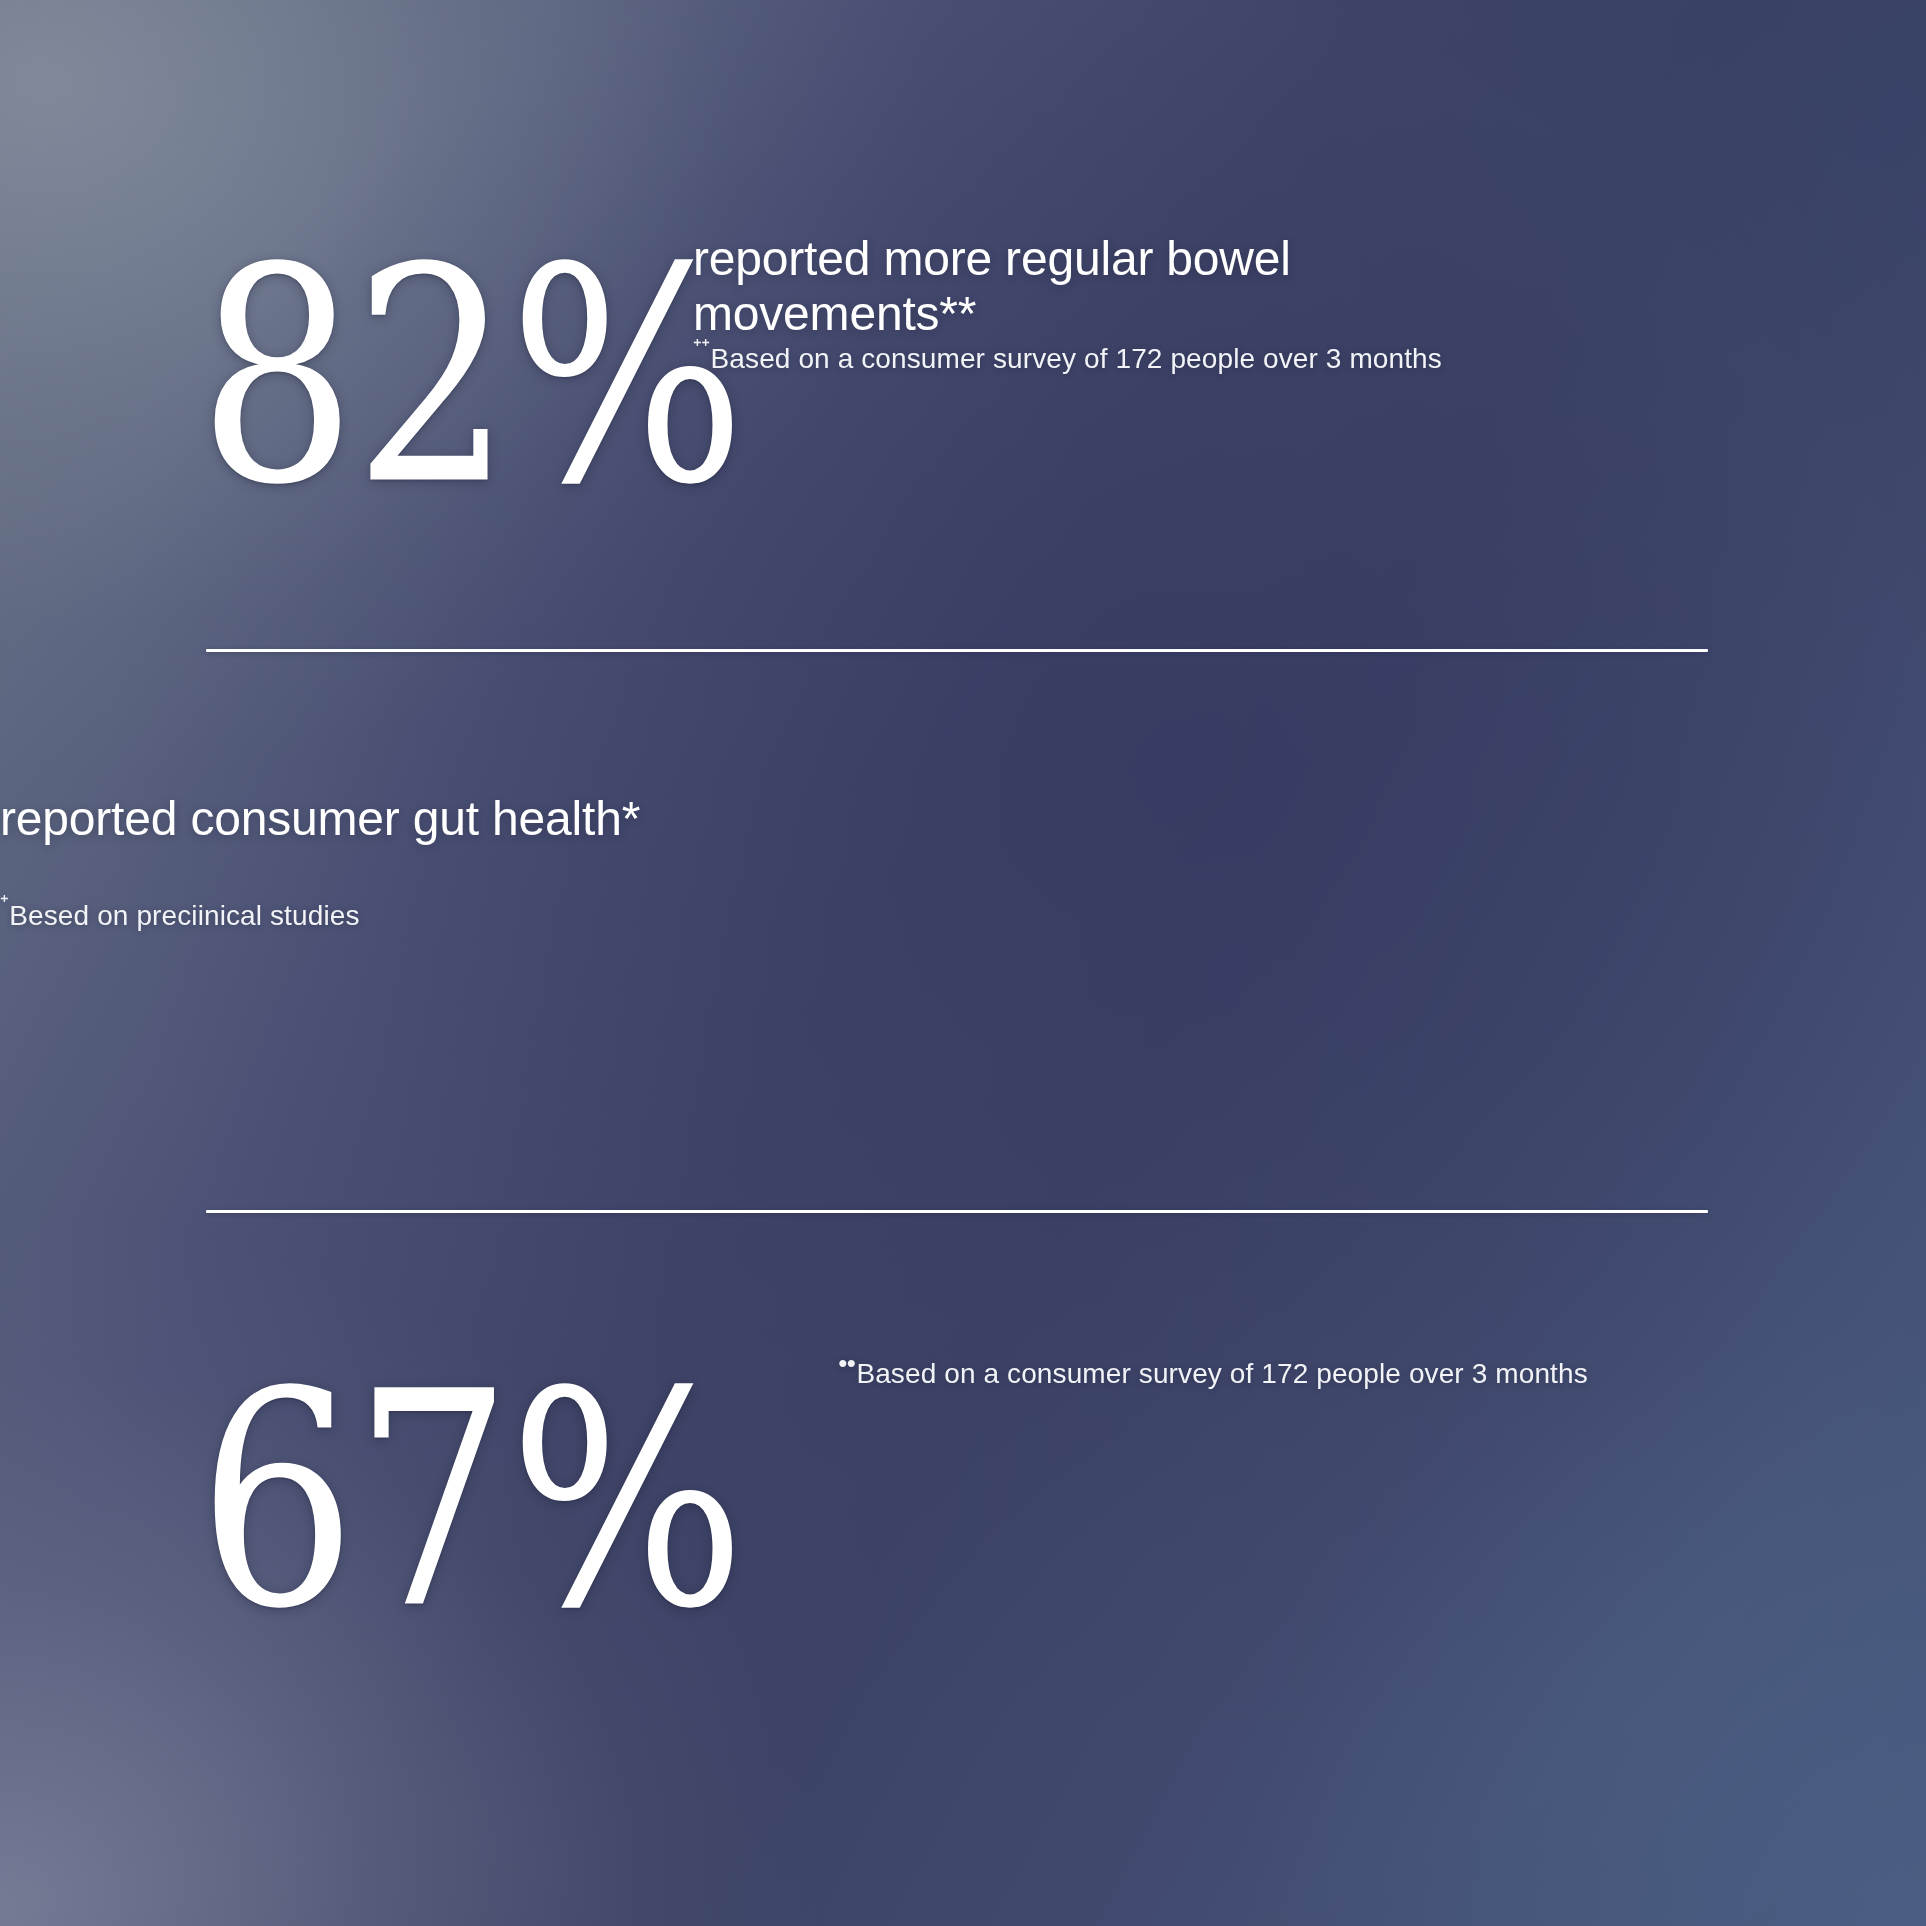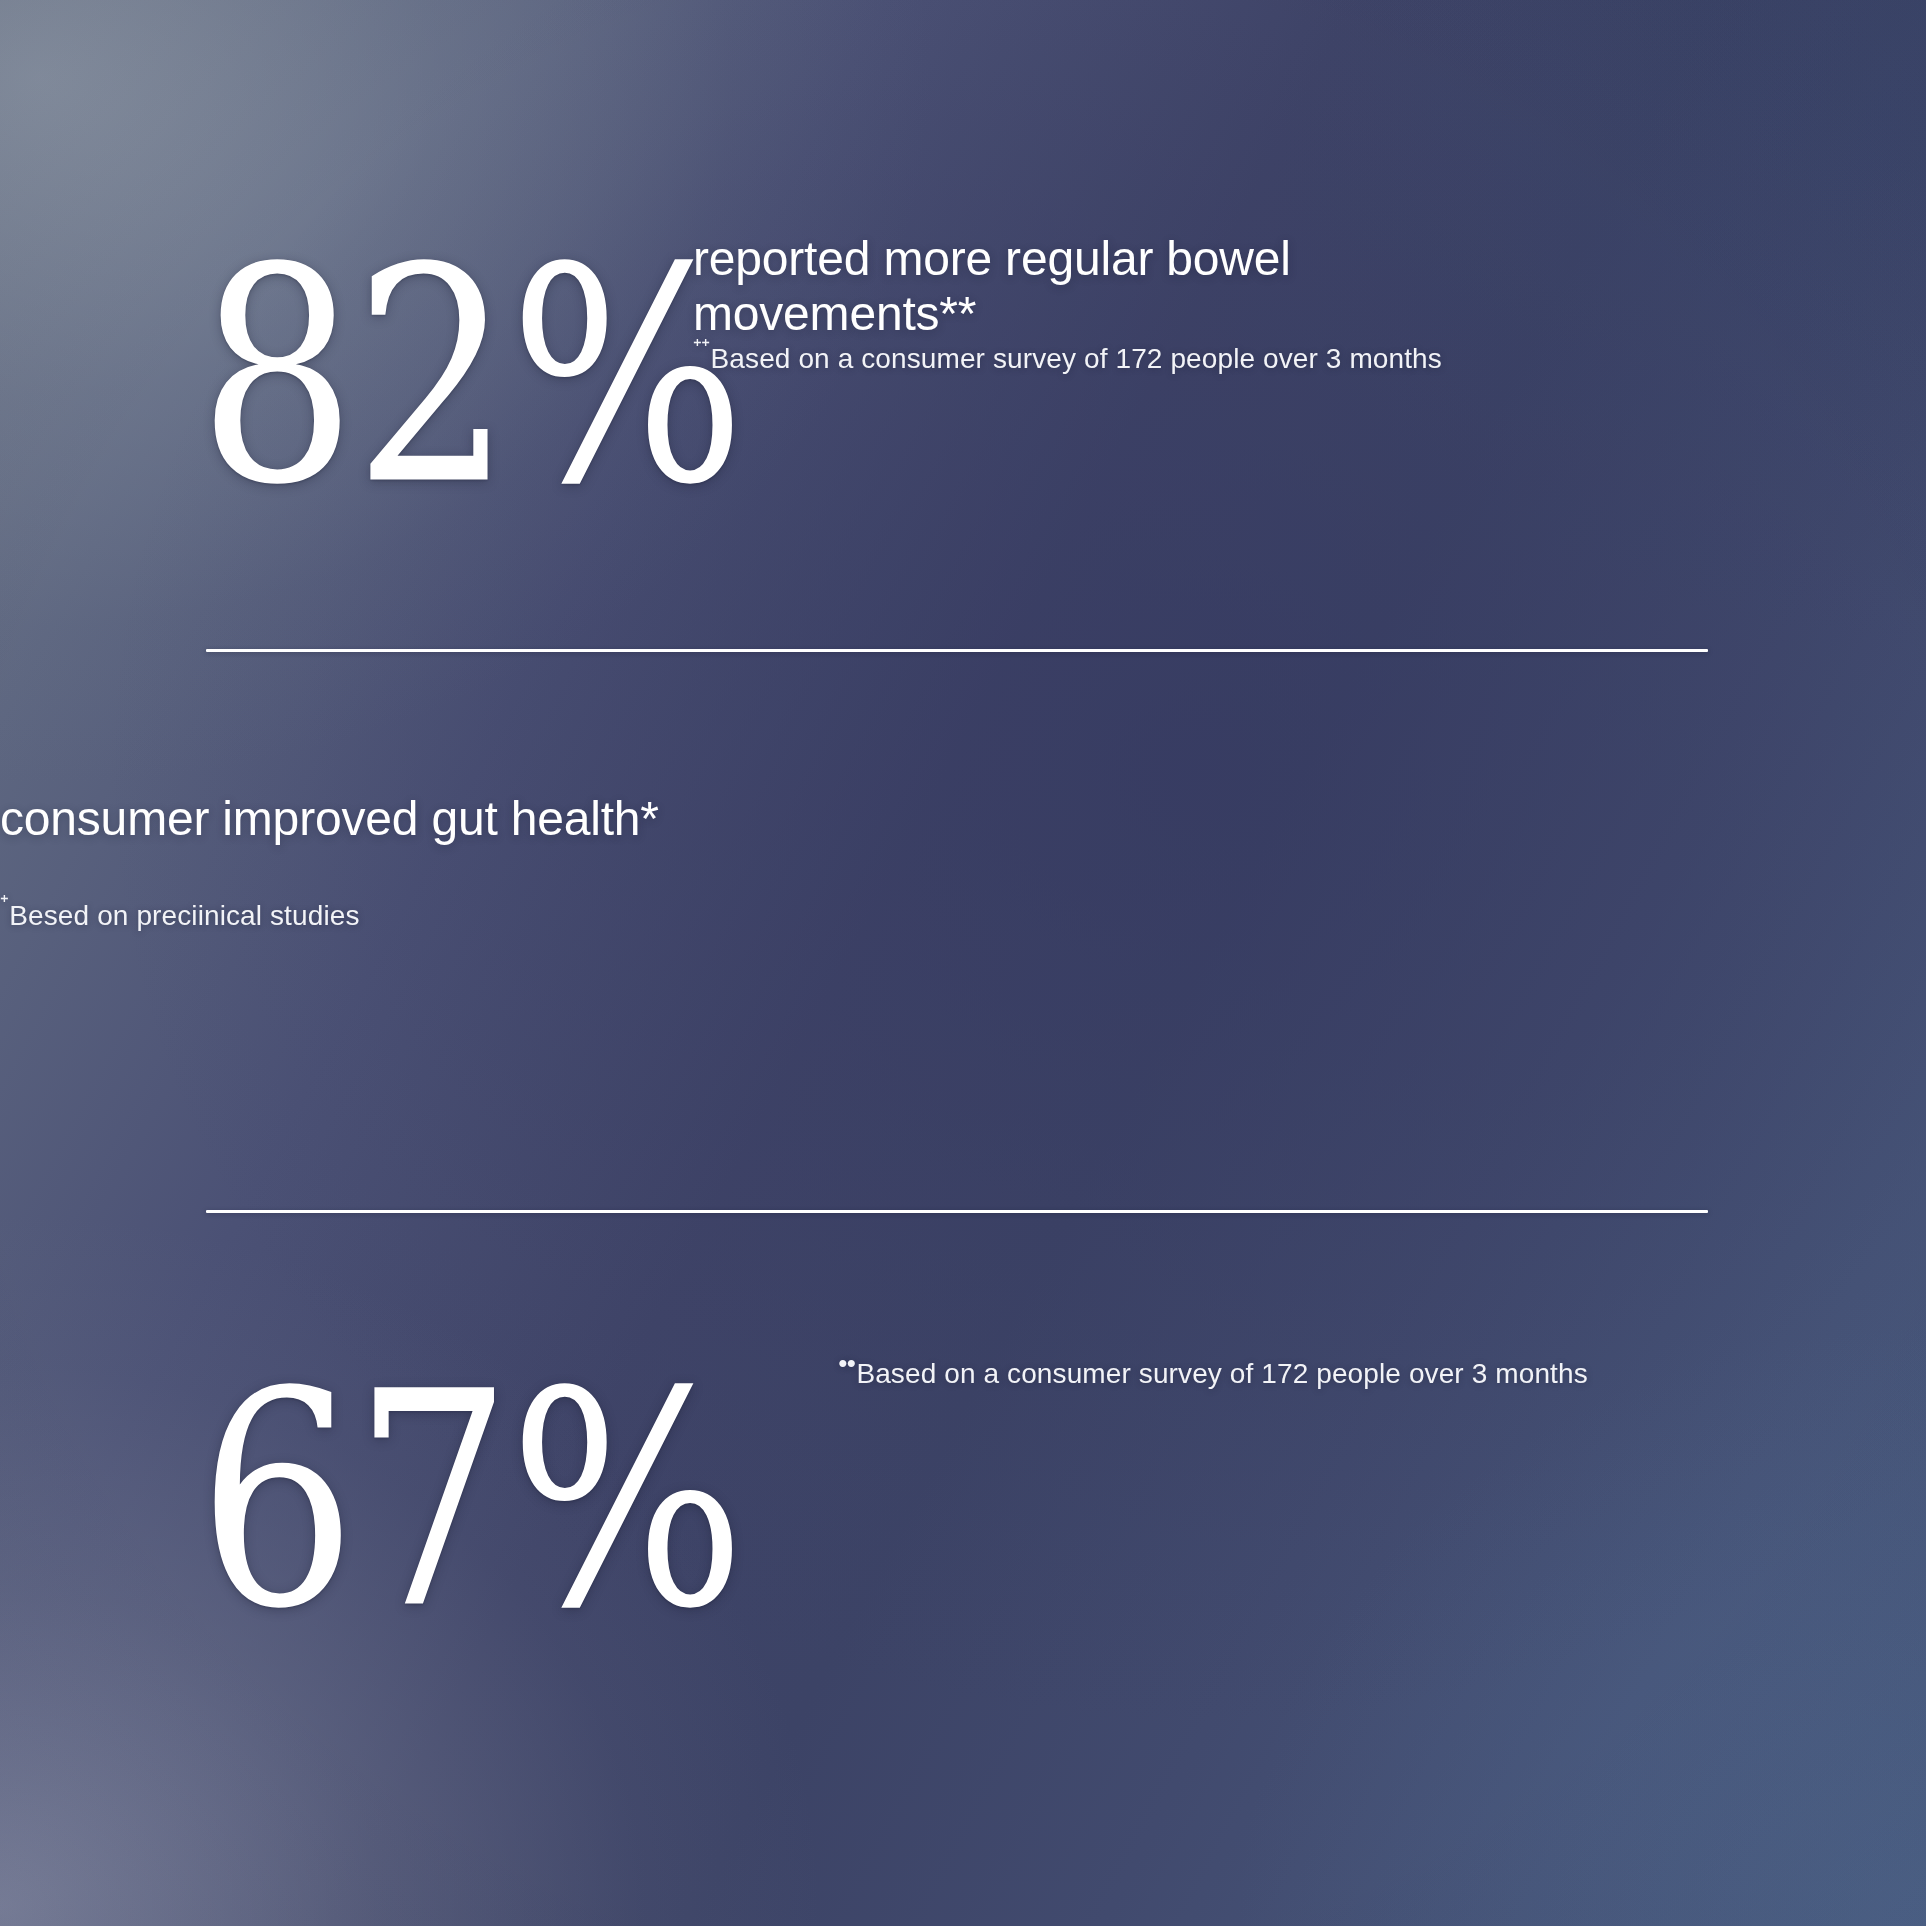--- a/index.html
+++ b/index.html
@@ -208,21 +208,21 @@
         <p class="footnote">
           <span class="fn-mark">⁺⁺</span><span>Based on a consumer survey of 172 people over 3 months</span>
         </p>
       </div>
     </div>
 
     <div class="divider d0"></div>
 
     <div class="stat-row row-1">
       <div class="copy-cell">
-        <p class="headline">consumer improved gut health*</p>
+        <p class="headline">reported consumer gut health*</p>
         <p class="footnote">
           <span class="fn-mark">⁺</span><span>Besed on preciinical studies</span>
         </p>
       </div>
     </div>
 
     <div class="divider d1"></div>
 
     <div class="stat-row row-2">
       <div class="pct-cell">

